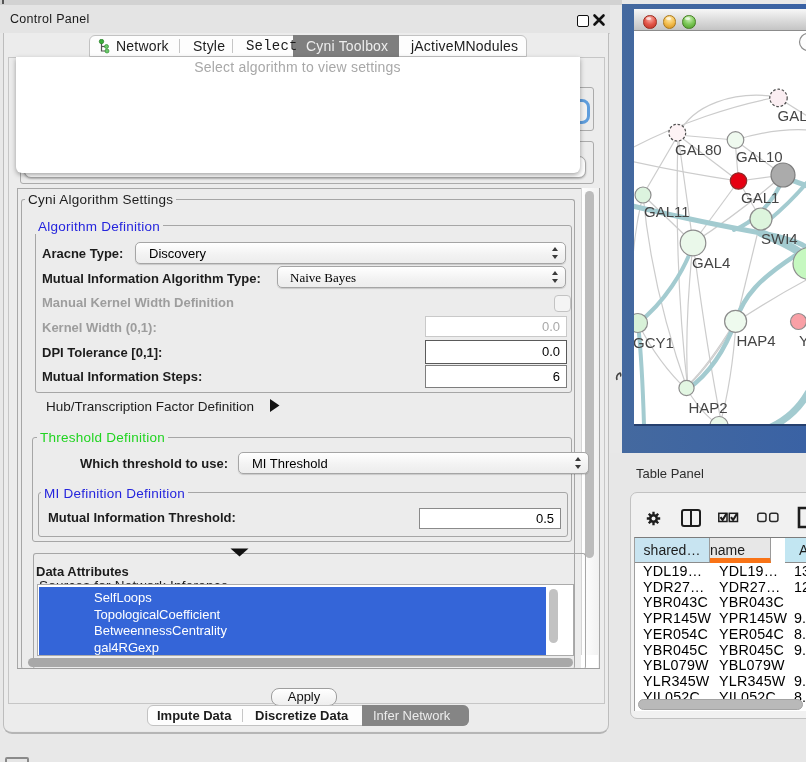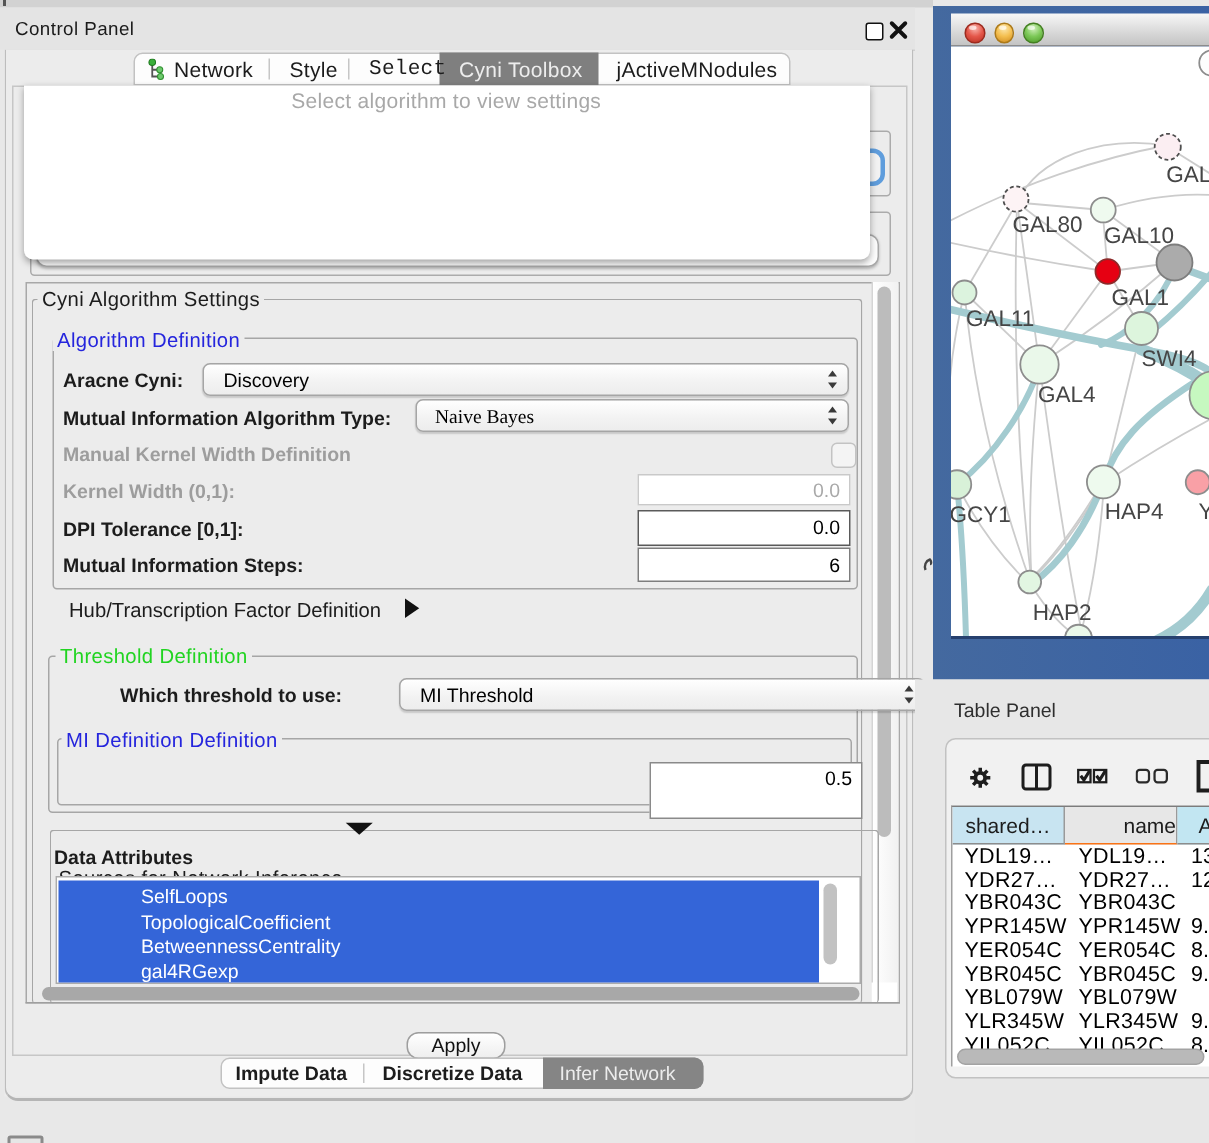--- a/index.html
+++ b/index.html
@@ -68,21 +68,21 @@
   <div class="abs" style="left:581px;top:188px;width:17px;height:480px;background:linear-gradient(90deg,#ffffff,#f1f1f1);border-left:1px solid #d5d5d5;"></div>
   <div class="abs" style="left:585px;top:191px;width:9px;height:367px;background:#bcbcbc;border-radius:5px;"></div>
   <div class="abs" style="left:581px;top:655px;width:17px;height:13px;background:#fff;"></div>
 
   <div class="grp" style="left:21px;top:199px;width:552px;height:469px;border-bottom:none;"></div>
   <div class="grplab" style="left:25px;top:192px;color:#1c1c1c;">Cyni Algorithm Settings</div>
 
   <div class="grp" style="left:35px;top:225px;width:535px;height:166px;"></div>
   <div class="grplab" style="left:35px;top:219px;color:#2525dd;">Algorithm Definition</div>
 
-  <div class="abs lbl b" style="left:42px;top:246px;">Aracne Cyni:</div>
+  <div class="abs lbl b" style="left:42px;top:246px;">Aracne Type:</div>
   <div class="combo" style="left:135px;top:242px;width:431px;height:22px;">
     <span style="position:absolute;left:13px;top:3px;">Discovery</span>
     <span class="ar aru"></span>
       <span class="ar ard"></span>
   </div>
 
   <div class="abs lbl b" style="left:42px;top:271px;">Mutual Information Algorithm Type:</div>
   <div class="combo" style="left:277px;top:266px;width:289px;height:22px;">
     <span style="position:absolute;left:12px;top:3px;font-family:Liberation Serif, serif;">Naive Bayes</span>
     <span class="ar aru"></span>
@@ -103,29 +103,30 @@
 
   <div class="abs lbl" style="left:46px;top:399px;font-size:13.5px;">Hub/Transcription Factor Definition</div>
   <svg class="abs" style="left:268px;top:398px;" width="13" height="15" viewBox="0 0 13 15">
     <path d="M2 1 L11.5 7.5 L2 14 Z" fill="#111"></path>
   </svg>
 
   <div class="grp" style="left:32px;top:437px;width:538px;height:103px;"></div>
   <div class="grplab" style="left:37px;top:430px;color:#21d421;">Threshold Definition</div>
 
   <div class="abs lbl b" style="left:80px;top:456px;">Which threshold to use:</div>
-  <div class="combo" style="left:238px;top:452px;width:351px;height:22px;margin-left:28px;">
+  <div class="combo" style="left:238px;top:452px;width:351px;height:22px;">
     <span style="position:absolute;left:13px;top:3px;">MI Threshold</span>
     <span class="ar aru"></span>
       <span class="ar ard"></span>
   </div>
 
   <div class="grp" style="left:38px;top:492px;width:528px;height:43px;"></div>
   <div class="grplab" style="left:41px;top:486px;color:#2525dd;">MI Definition Definition</div>
-  <div class="tf" style="left:433px;top:508px;width:142px;height:38px;border-color:#8a8a8a;line-height:19px;">0.5</div>
+  <div class="abs lbl b" style="left:48px;top:510px;">Mutual Information Threshold:</div>
+  <div class="tf" style="left:419px;top:508px;width:142px;height:21px;border-color:#8a8a8a;line-height:19px;">0.5</div>
 
   <div class="grp" style="left:33px;top:553px;width:551px;height:115px;border-bottom:none;"></div>
   <div class="grplab" style="left:36px;top:530px;color:#1c1c1c;margin-top:48px;">Sources for Network Inference</div>
   <svg class="abs" style="left:230px;top:548px;" width="19" height="9" viewBox="0 0 19 9">
     <path d="M0.5 0.5 L18.5 0.5 L9.5 8.5 Z" fill="#111"></path>
   </svg>
   <div class="abs lbl b" style="left:36px;top:564px;">Data Attributes</div>
 
   <div class="abs" style="left:37px;top:584px;width:537px;height:72px;background:#fff;border:1px solid #ababab;box-sizing:border-box;"></div>
   <div class="abs" style="left:39px;top:587px;width:507px;height:68px;background:#3465d8;"></div>
@@ -268,21 +269,21 @@
       <rect x="0.8" y="1.3" width="8.2" height="8.2" rx="2"></rect>
       <rect x="12.7" y="1.3" width="8.2" height="8.2" rx="2"></rect>
     </g>
   </svg>
   <svg class="abs" style="left:797px;top:506px;" width="16" height="23" viewBox="0 0 16 23">
     <path d="M2 2 H10 L15 7 V21 H2 Z" fill="none" stroke="#1d1d1d" stroke-width="2.6"></path>
   </svg>
 
   <div class="abs" style="left:634px;top:537px;width:172px;height:174px;background:#fff;border-top:1.5px solid #7c7c7c;border-left:1px solid #9f9f9f;box-sizing:border-box;overflow:hidden;">
     <div style="position:absolute;left:0;top:0;width:75px;height:25px;background:#c8e4f1;border-right:1px solid #9a9a9a;border-bottom:1px solid #8c8c8c;box-sizing:border-box;text-align:center;font-size:14px;line-height:24px;color:#1c1c1c;">shared…</div>
-    <div style="position:absolute;left:75px;top:0;width:75px;height:25px;background:#e7e7e7;border-right:1px solid #9a9a9a;border-bottom:1px solid #f97316;box-sizing:border-box;text-align:right;font-size:14px;line-height:24px;color:#1c1c1c;">name</div>
+    <div style="position:absolute;left:75px;top:0;width:61px;height:25px;background:#e7e7e7;border-right:1px solid #9a9a9a;border-bottom:5px solid #f97316;box-sizing:border-box;text-align:left;font-size:14px;line-height:24px;color:#1c1c1c;">name</div>
     <div style="position:absolute;left:150px;top:0;width:40px;height:25px;background:#c2e6f2;border-bottom:1px solid #8c8c8c;box-sizing:border-box;font-size:14px;line-height:24px;color:#1c1c1c;padding-left:14px;">A</div>
     <div style="position:absolute;left:8px;top:26px;font-size:14.3px;line-height:15.7px;color:#000;white-space:nowrap;letter-spacing:0.2px;">YDL19…<br>YDR27…<br>YBR043C<br>YPR145W<br>YER054C<br>YBR045C<br>YBL079W<br>YLR345W<br>YIL052C</div>
     <div style="position:absolute;left:84px;top:26px;font-size:14.3px;line-height:15.7px;color:#000;white-space:nowrap;letter-spacing:0.2px;">YDL19…<br>YDR27…<br>YBR043C<br>YPR145W<br>YER054C<br>YBR045C<br>YBL079W<br>YLR345W<br>YIL052C</div>
     <div style="position:absolute;left:159px;top:26px;font-size:14.3px;line-height:15.7px;color:#000;white-space:nowrap;">13<br>12<br><br>9.<br>8.<br>9.<br><br>9.<br>8.</div>
     <div style="position:absolute;left:3px;top:161px;width:165px;height:11px;background:#b9b9b9;border:1px solid #a3a3a3;border-radius:6px;box-sizing:border-box;"></div>
   </div>
 
 </div>
 
 </body></html>

